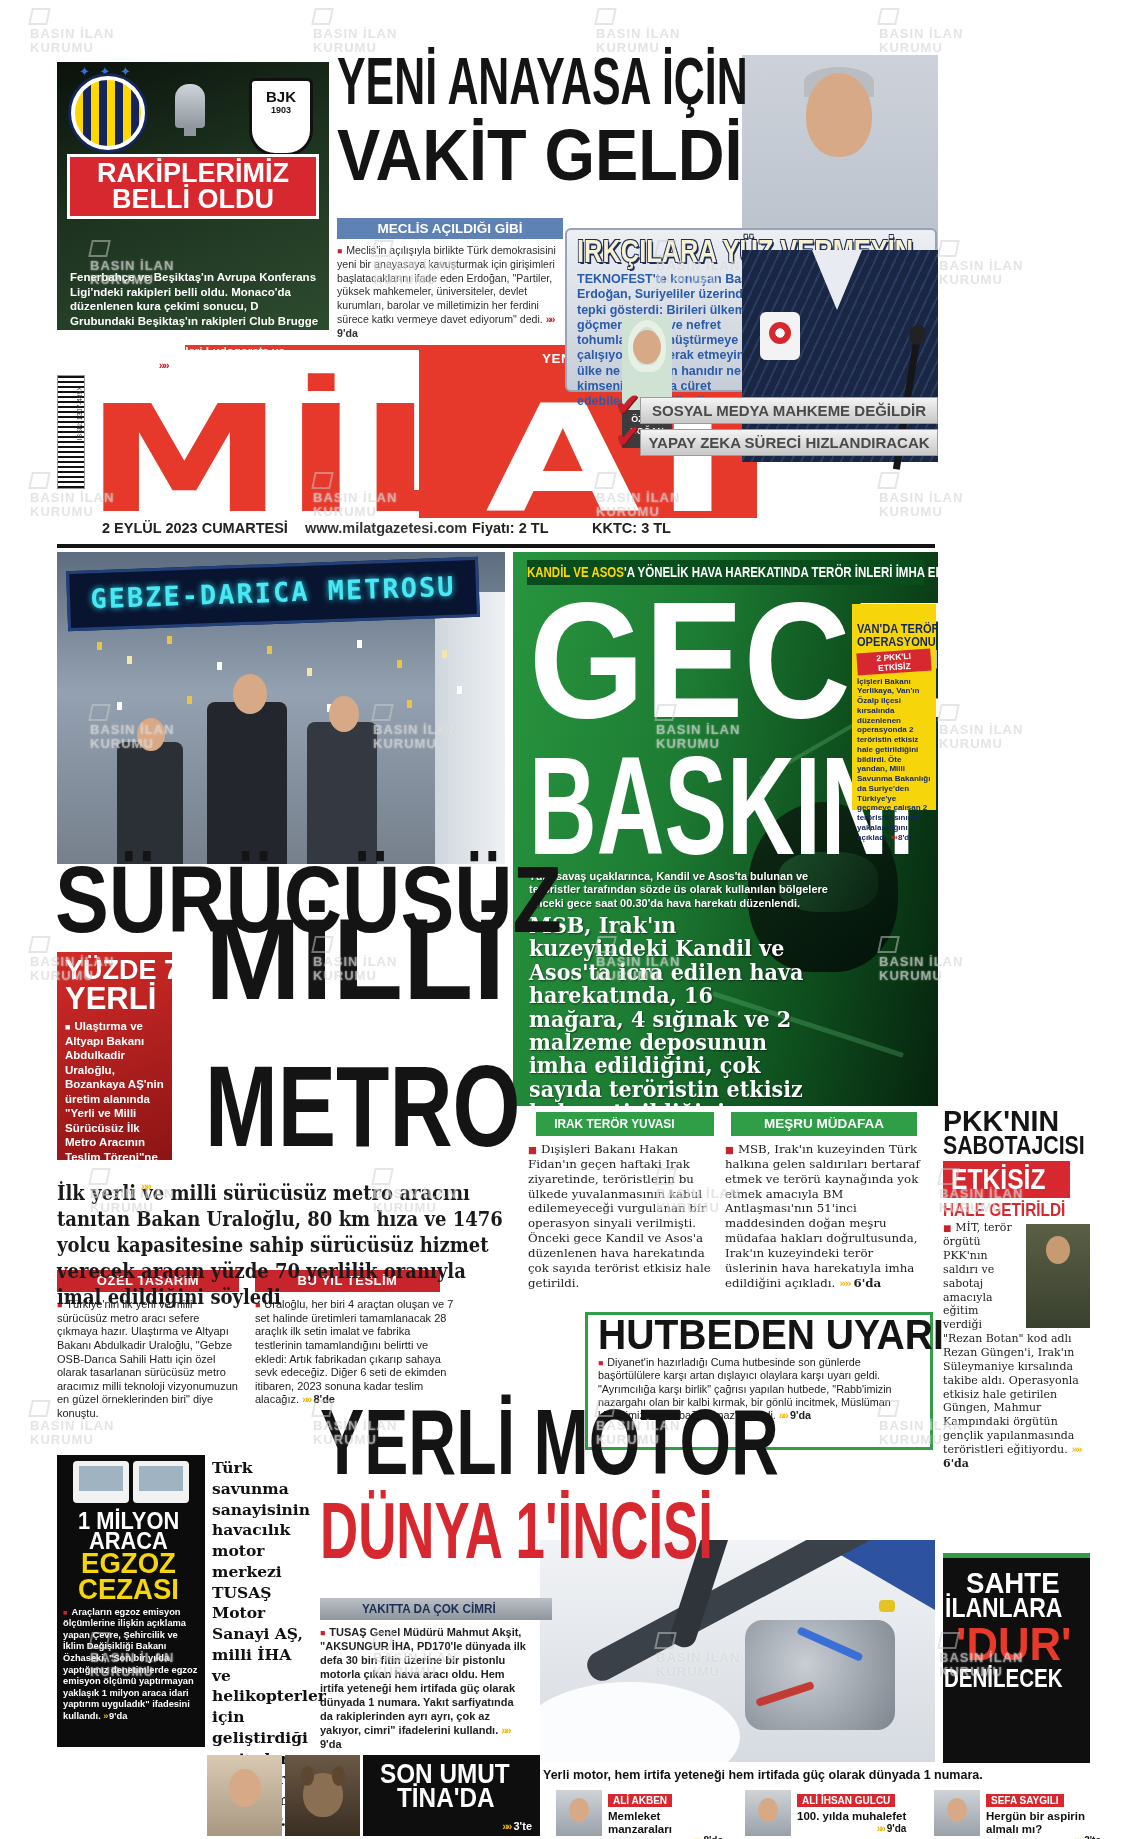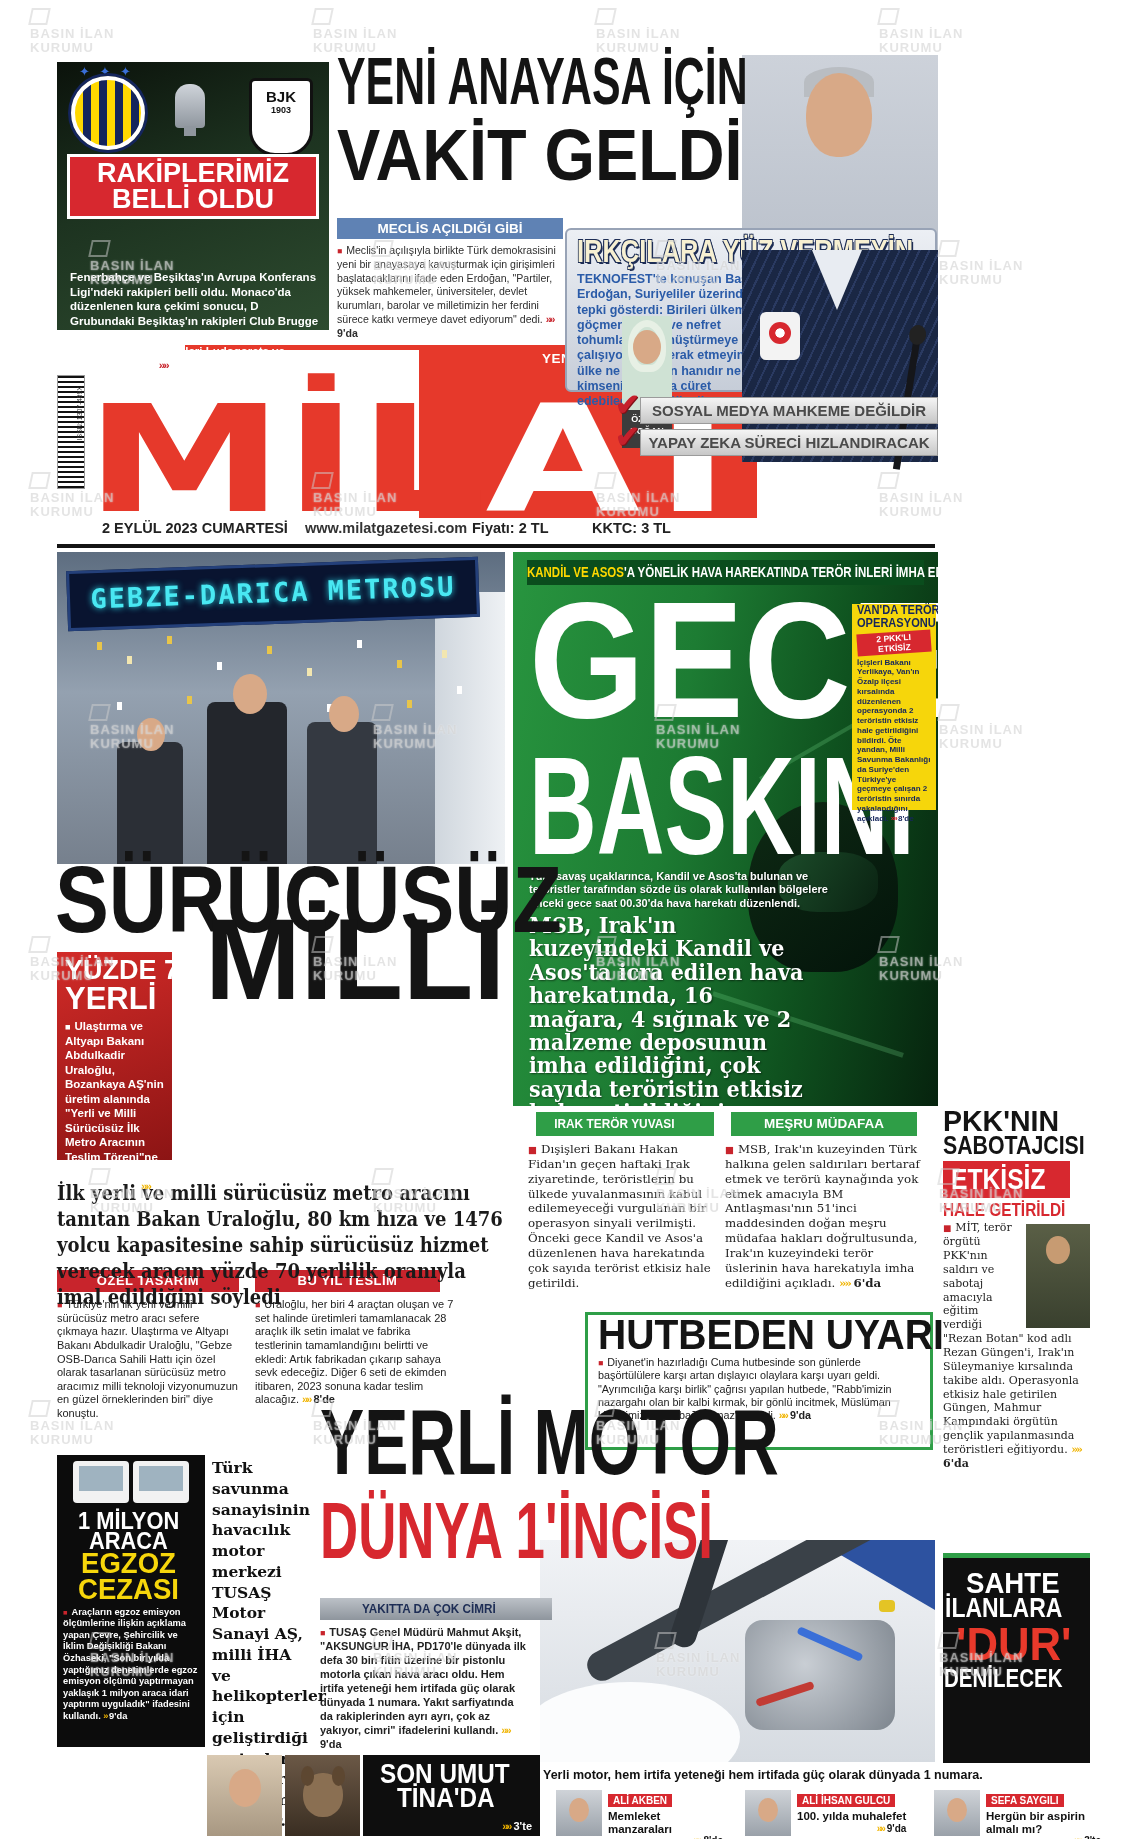--- a/index.html
+++ b/index.html
@@ -112,21 +112,21 @@
         background:linear-gradient(100deg,#28953f 0%,#1d7c33 38%,#0f521f 68%,#06230e 100%);}
   .kicker{position:absolute;left:14px;right:14px;top:8px;height:25px;background:#0a4d1d;color:#fff;
           font-weight:900;font-size:14px;text-align:center;line-height:25px;white-space:nowrap;}
   .k-hl{color:#ffd800;}
   .helmet{position:absolute;right:40px;top:250px;width:150px;height:170px;border-radius:50% 50% 42% 42%;
           background:linear-gradient(140deg,#0e2a14,#03130a);}
   .visor{position:absolute;right:60px;top:300px;width:100px;height:60px;border-radius:40%;
          background:linear-gradient(120deg,#1c4d2a,#0a2212);}
   .cockpit-line{position:absolute;background:rgba(120,220,140,.25);}
   .vanbox{position:absolute;right:2px;top:52px;width:84px;height:206px;background:#f6d60b;z-index:3;
-          padding:0 5px;box-sizing:border-box;text-align:center;}
+          padding:19px 5px;box-sizing:border-box;text-align:center;}
   .van-t{font-weight:900;font-size:13.5px;line-height:.95;color:#15265c;white-space:nowrap;}
   .ribbon{display:inline-block;background:#d7282f;color:#fff;font-weight:900;font-size:8.5px;
           transform:rotate(-4deg);padding:1px 4px;margin:2px 0;}
   .van-b{font-weight:700;font-size:8px;line-height:1.22;color:#15265c;text-align:left;margin-top:2px;}
   .gcaption{position:absolute;left:16px;top:318px;width:300px;color:#fff;font-weight:700;font-size:11px;
             line-height:1.22;text-shadow:1px 1px 2px rgba(0,0,0,.6);}
   .gdeck{position:absolute;left:16px;top:362px;width:300px;transform:scaleX(.92);transform-origin:0 0;
          font-family:"DejaVu Serif",serif;font-weight:700;font-size:22.5px;line-height:1.04;color:#fff;
          text-shadow:1px 1px 2px rgba(0,0,0,.5);}
   
@@ -330,20 +330,23 @@
     <div class="redbox-b">
       <span class="sq" style="color:#fff;">■</span><span>Ulaştırma ve Altyapı Bakanı Abdulkadir Uraloğlu, Bozankaya AŞ'nin üretim alanında "Yerli ve Milli Sürücüsüz İlk Metro Aracının Teslim Töreni"ne katıldı ve metro aracını gezdi.</span>
       <span class="arr-y">»»</span>
       <b>8'de</b>
     </div>
   </div>
 
   <div class="abs hl" style="left:205px;top:909px;font-size:115px;z-index:2;">
     <span class="cx" style="transform:scaleX(1);">MİLLİ</span>
   </div>
+  <div class="abs hl" style="left:205px;top:1056px;font-size:115px;z-index:2;">
+    <span class="cx" style="transform:scaleX(.76);">METRO</span>
+  </div>
 
   <div class="abs serif" style="left:57px;top:1180px;width:500px;z-index:2;font-weight:700;font-size:20px;line-height:1.3;color:#1a1a1a;">
     <span class="cx" style="transform:scaleX(.9);width:500px;">İlk yerli ve milli sürücüsüz metro aracını tanıtan Bakan Uraloğlu, 80 km hıza ve 1476 yolcu kapasitesine sahip sürücüsüz hizmet verecek aracın yüzde 70 yerlilik oranıyla imal edildiğini söyledi</span>
   </div>
 
   <div class="secbar" style="left:57px;top:1270px;width:182px;">ÖZEL TASARIM</div>
   <div class="secbar" style="left:255px;top:1270px;width:185px;">BU YIL TESLİM</div>
 
   <div class="colbody" style="left:57px;top:1298px;width:185px;">
     <span class="sq">■</span><span>Türkiye'nin ilk yerli ve milli sürücüsüz metro aracı sefere çıkmaya hazır. Ulaştırma ve Altyapı Bakanı Abdulkadir Uraloğlu, "Gebze OSB-Darıca Sahili Hattı için özel olarak tasarlanan sürücüsüz metro aracımız milli teknoloji vizyonumuzun en güzel örneklerinden biri" diye konuştu.</span>

